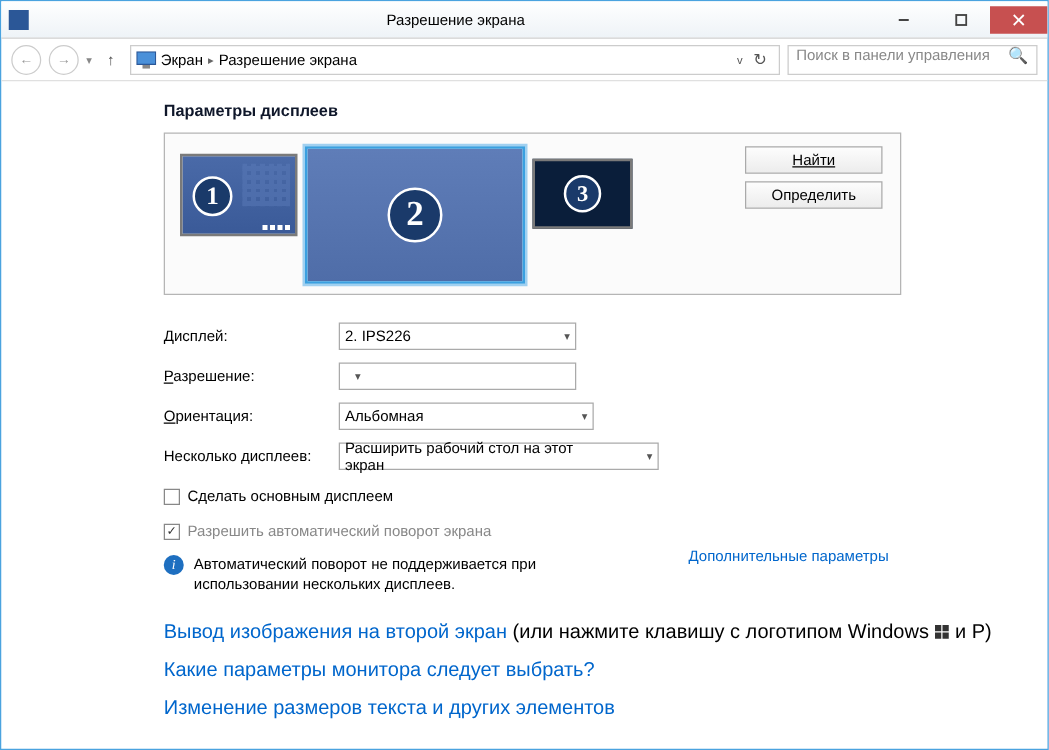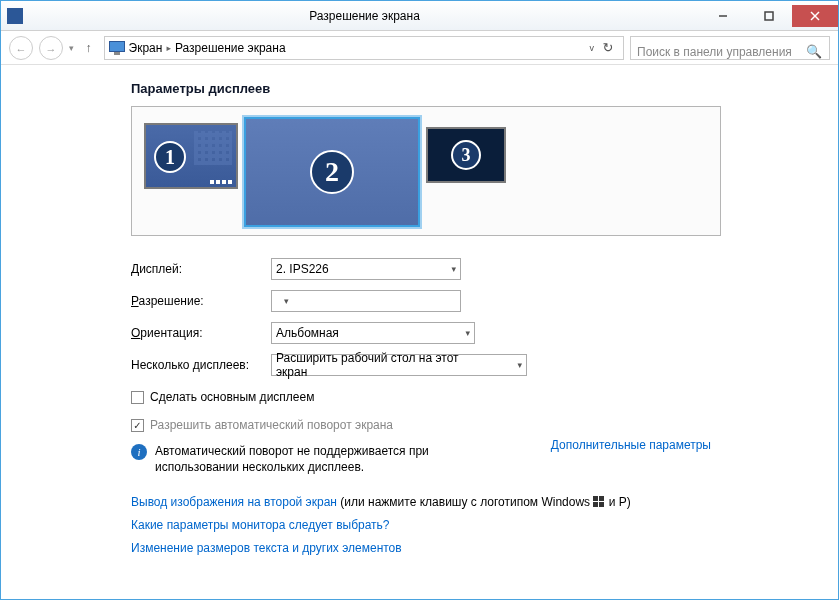--- a/index.html
+++ b/index.html
@@ -13,21 +13,21 @@
 .winbtn svg { width: 10px; height: 10px; }
 .navbar { height: 34px; display: flex; align-items: center; padding: 0 8px; border-bottom: 1px solid #e0e0e0; gap: 6px; }
 .navbtn { width: 24px; height: 24px; border: 1px solid #ccc; border-radius: 50%; display: flex; align-items: center; justify-content: center; color: #999; font-size: 11px; }
 .uparrow { width: 18px; font-size: 12px; color: #555; text-align: center; }
 .addrbar { flex: 1; height: 24px; border: 1px solid #ccc; display: flex; align-items: center; padding: 0 4px; font-size: 12px; color: #000; }
 .addrbar .monicon { width: 16px; height: 14px; margin-right: 4px; display: inline-flex; }
 .addrbar .crumb-sep { margin: 0 4px; color: #666; font-size: 9px; }
 .addrbar .spacer { flex: 1; }
 .addrbar .dd { font-size: 9px; color: #555; margin: 0 3px; }
 .refresh { width: 22px; text-align: center; color: #555; font-size: 13px; }
-.searchbox { width: 200px; height: 24px; border: 1px solid #ccc; display: flex; align-items: flex-end; padding: 0 6px; font-size: 12px; color: #888; }
+.searchbox { width: 200px; height: 24px; border: 1px solid #ccc; display: flex; align-items: flex-start; padding: 0 6px; font-size: 12px; color: #888; }
 .searchbox .spacer { flex: 1; }
 .searchbox .mag { color: #555; font-size: 13px; }
 .content { padding: 16px 0 0 130px; }
 h1 { color: #0f172a; font-size: 13px; font-weight: 700; margin-bottom: 10px; }
 .displaybox { width: 590px; height: 130px; border: 1px solid #b5b5b5; background: #fbfbfb; display: flex; padding: 10px 12px; gap: 6px; position: relative; }
 .mon { border: 2px solid #7a7a7a; position: relative; display: flex; align-items: center; justify-content: center; }
 .mon1 { width: 94px; height: 66px; background: linear-gradient(#4a6aa8,#3a5a98); margin-top: 6px; }
 .mon1 .grid { position: absolute; right: 4px; top: 6px; width: 38px; height: 34px; background: repeating-linear-gradient(90deg,#5a7ab8 0 4px,transparent 4px 7px), repeating-linear-gradient(0deg,#5a7ab8 0 4px,transparent 4px 7px); opacity: 0.5; }
 .mon1 .dots { position: absolute; bottom: 3px; right: 4px; display: flex; gap: 2px; }
 .mon1 .dots span { width: 4px; height: 4px; background: #fff; }
@@ -50,21 +50,21 @@
 .sel .arrow { font-size: 9px; color: #555; margin-left: 8px; }
 .w1 { width: 190px; } .w2 { width: 190px; } .w3 { width: 204px; } .w4 { width: 256px; }
 .chk { display: flex; align-items: center; gap: 6px; font-size: 12px; margin: 14px 0 6px; }
 .chkbox { width: 13px; height: 13px; border: 1px solid #888; background: #fff; display: inline-flex; align-items: center; justify-content: center; font-size: 10px; color: #333; }
 .disabled { color: #888; }
 .info { display: flex; align-items: flex-start; gap: 8px; font-size: 12px; margin-top: 6px; }
 .info .i-icon { width: 16px; height: 16px; border-radius: 50%; background: #1e6fc0; color: #fff; font-size: 11px; display: flex; align-items: center; justify-content: center; font-style: italic; font-family: Georgia; flex-shrink: 0; }
 .info .i-text { width: 290px; line-height: 1.3; }
 .advlink { color: #0066cc; font-size: 12px; margin-left: auto; margin-right: 10px; }
 .inforow { display: flex; align-items: flex-start; width: 590px; }
-.links { margin-top: 16px; font-size: 12px; line-height: 1.9; }
+.links { margin-top: 16px; font-size: 16px; line-height: 1.9; }
 .links a, .lnk { color: #0066cc; text-decoration: none; }
 .winlogo { display: inline-block; position: relative; top: 2px; }
 </style>
 </head>
 <body>
 
 <div class="titlebar">
   <span class="icon"></span>
   <span class="title">Разрешение экрана</span>
   <div class="winbtns">
@@ -127,20 +127,28 @@
           <span></span>
           <span></span>
         </div>
     </div>
     <div class="mon mon2">
       <div class="numcircle">2</div>
     </div>
     <div class="mon mon3">
       <div class="numcircle">3</div>
     </div>
+    <div class="sidebtns">
+      <div class="btn">
+          <span><u>Найти</u></span>
+        </div>
+      <div class="btn">
+          <span>Определить</span>
+        </div>
+    </div>
   </div>
 
   <div class="form">
     <div class="row">
       <div class="lbl"><span class="lbl-u">Д</span>исплей:</div>
       <div class="sel w1">
           <span>2. IPS226</span>
           <span class="arrow">▾</span>
         </div>
     </div>

